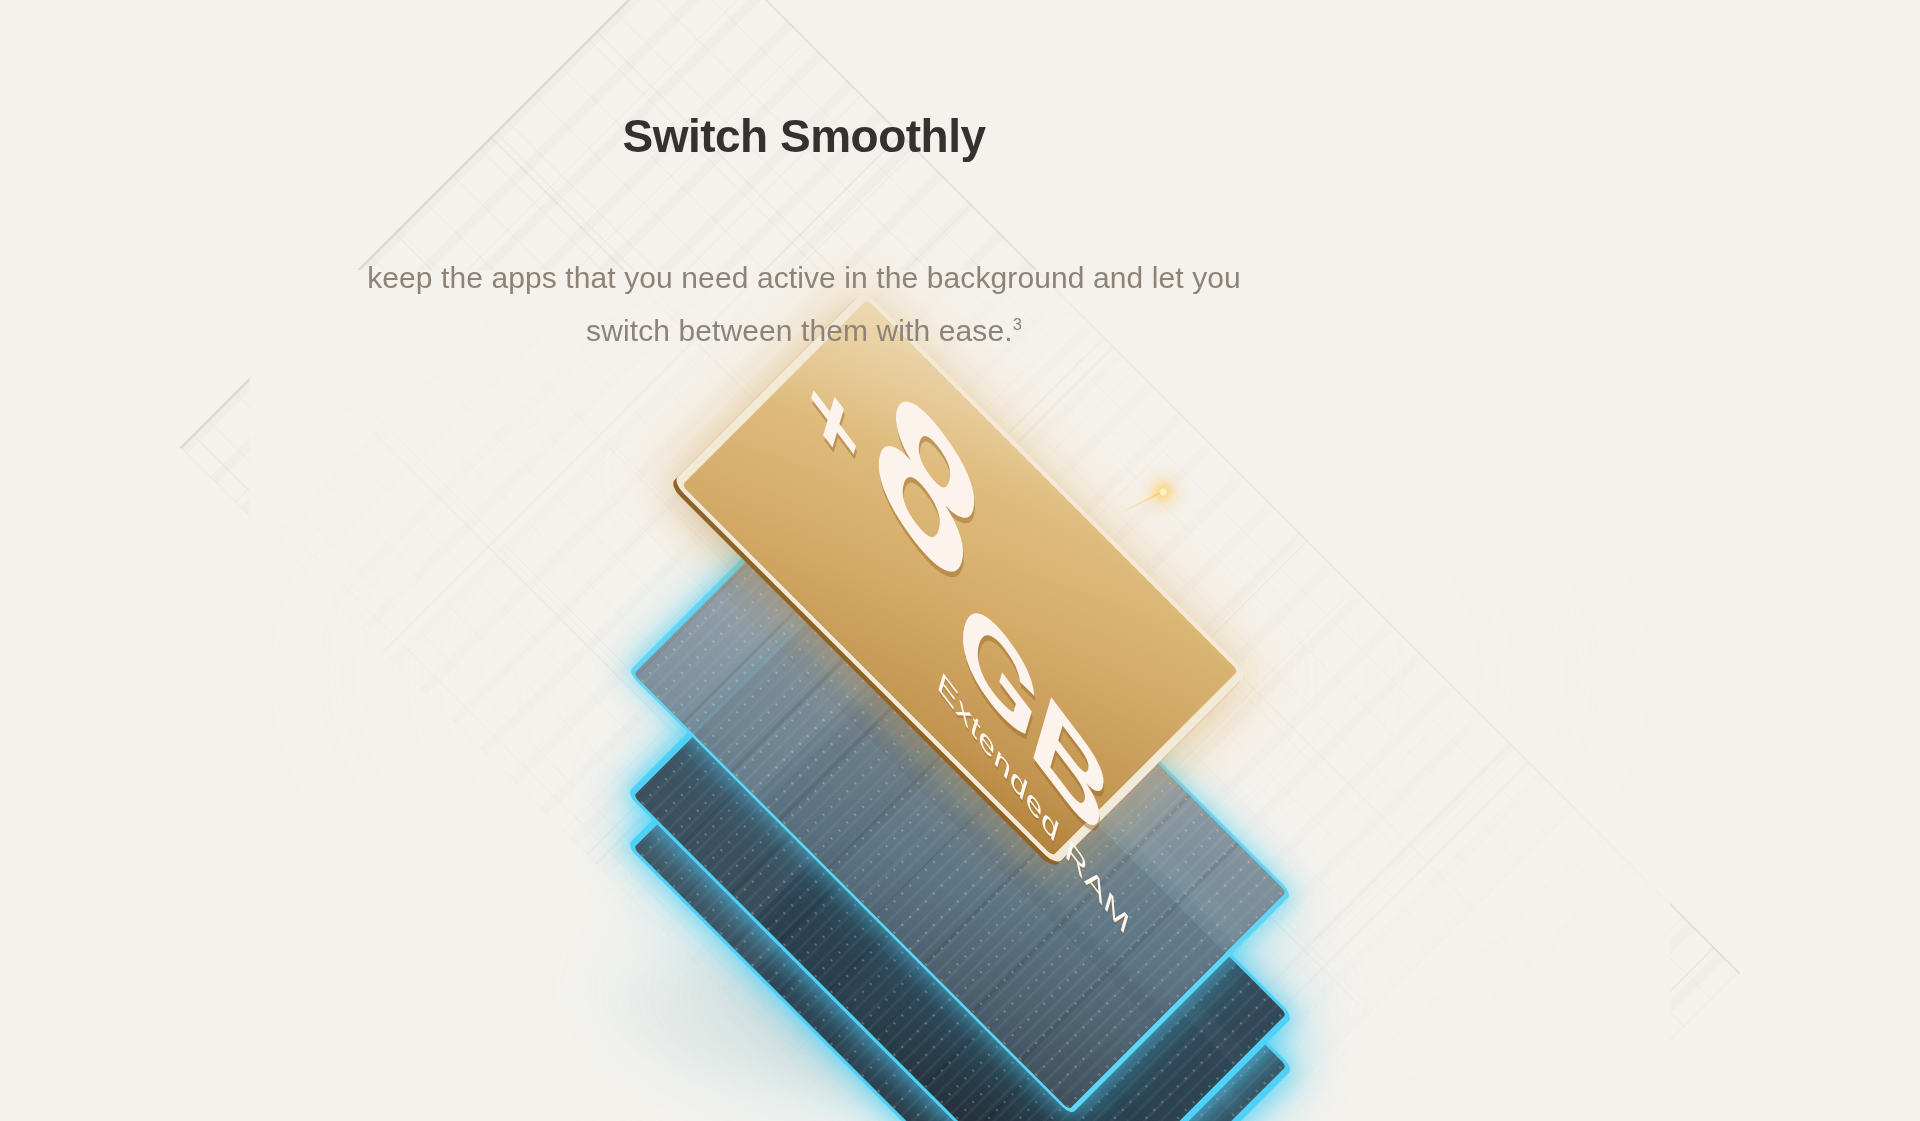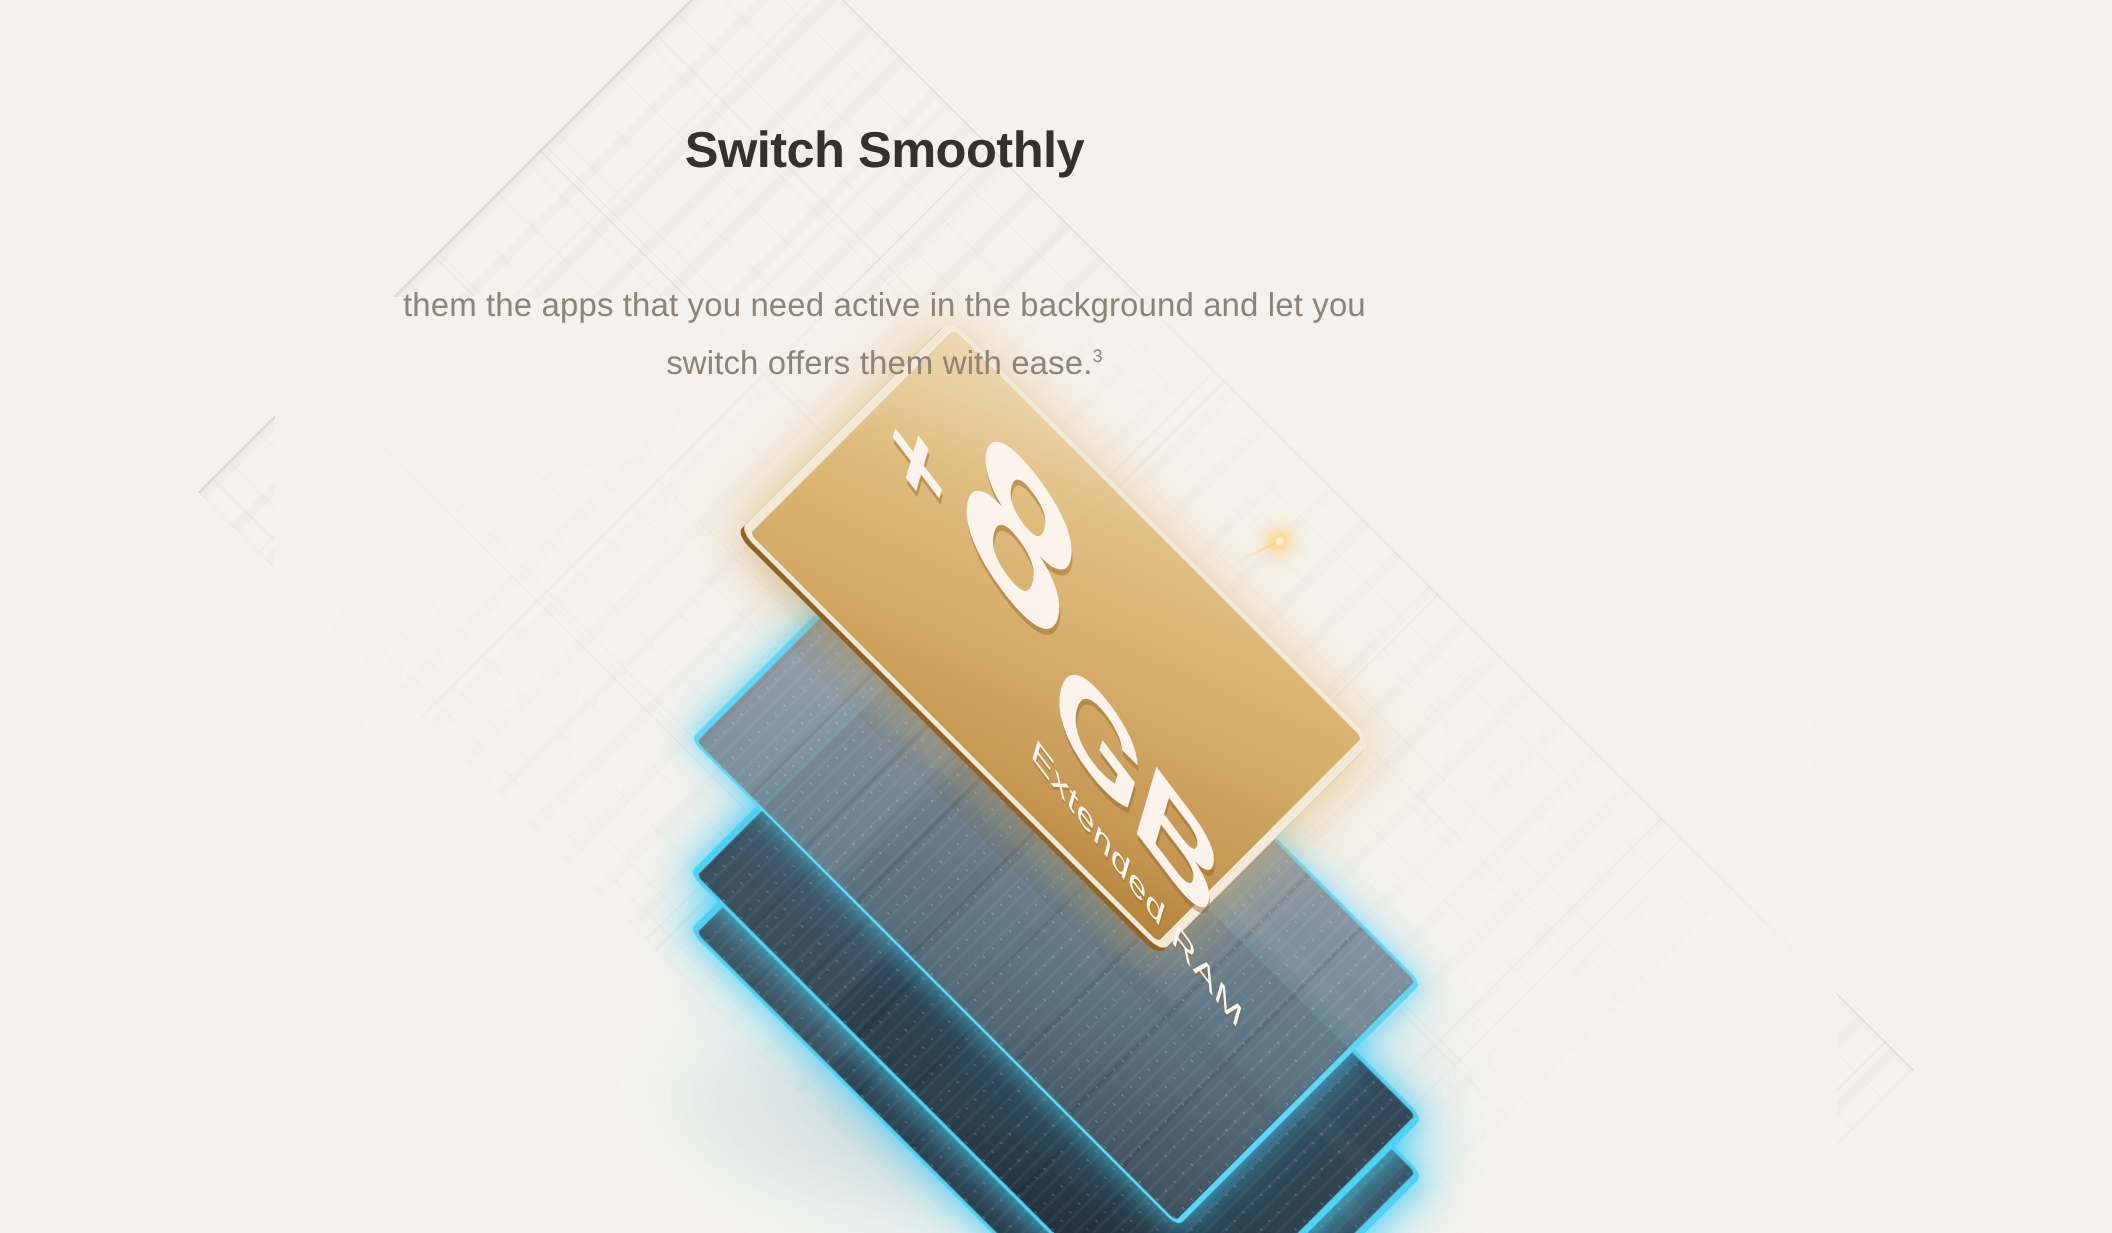--- a/index.html
+++ b/index.html
@@ -359,22 +359,22 @@
 </head>
 <body>
 
 <div class="page">
 
   <div class="copy-block">
     <h1 class="headline">Switch Smoothly</h1>
 
     <p class="subcopy">
       <br>
-      <span>them the apps that you need active in the background and let you</span><br>
-      <span>switch offers them with ease.</span><sup>3</sup>
+      <span>keep the apps that you need active in the background and let you</span><br>
+      <span>switch between them with ease.</span><sup>3</sup>
     </p>
   </div>
 
   <div class="stage">
 
     <div class="circuit-bg">
       <div class="iso"></div>
       <div class="iso traces"></div>
       <div class="iso pads"></div>
     </div>

